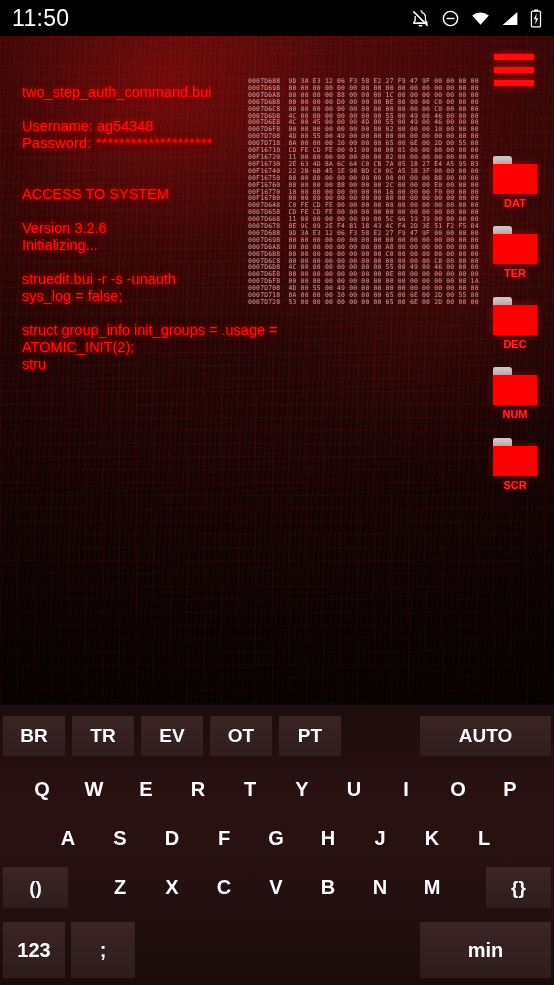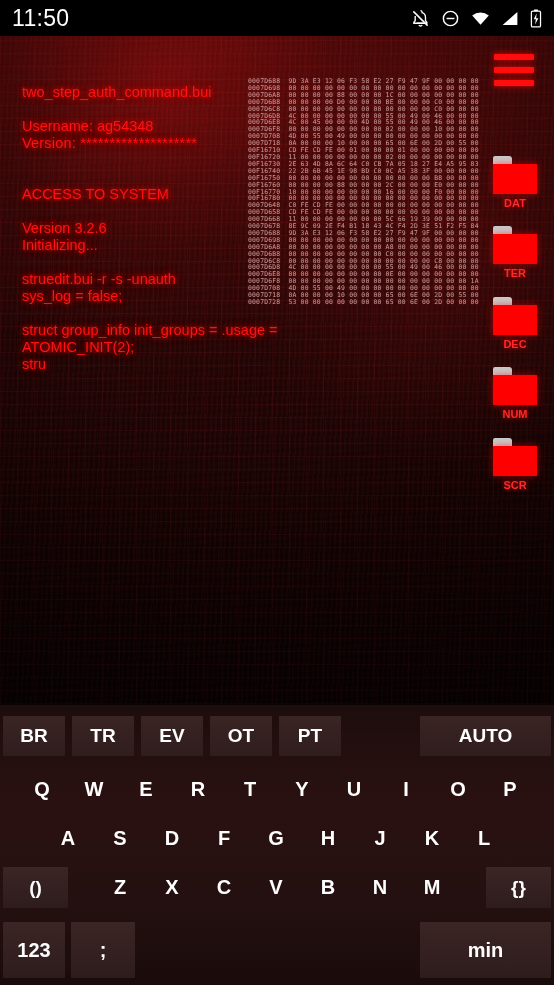--- a/index.html
+++ b/index.html
@@ -199,21 +199,21 @@
 0007D6F8  00 00 00 00 00 00 00 00 00 00 00 00 00 00 00 1A
 0007D708  4D 00 55 00 49 00 00 00 00 00 00 00 00 00 00 00
 0007D718  0A 00 00 00 10 00 00 00 65 00 6E 00 2D 00 55 00
 0007D728  53 00 00 00 00 00 00 00 65 00 6E 00 2D 00 00 00</div>
 
     <div id="console">
       <div class="cline">two_step_auth_command.bui</div>
       <div class="cgap"></div>
       <div class="cline">Username: ag54348</div>
       <div id="pwline">
-        <span>Version:</span>
+        <span>Password:</span>
         <span>********************</span>
       </div>
       <div class="cgap"></div>
       <div class="cgap"></div>
       <div class="cline">ACCESS TO SYSTEM</div>
       <div class="cgap"></div>
       <div class="cline">Version 3.2.6</div>
       <div class="cline">Initializing...</div>
       <div class="cgap"></div>
       <div class="cline">struedit.bui -r -s -unauth</div>

